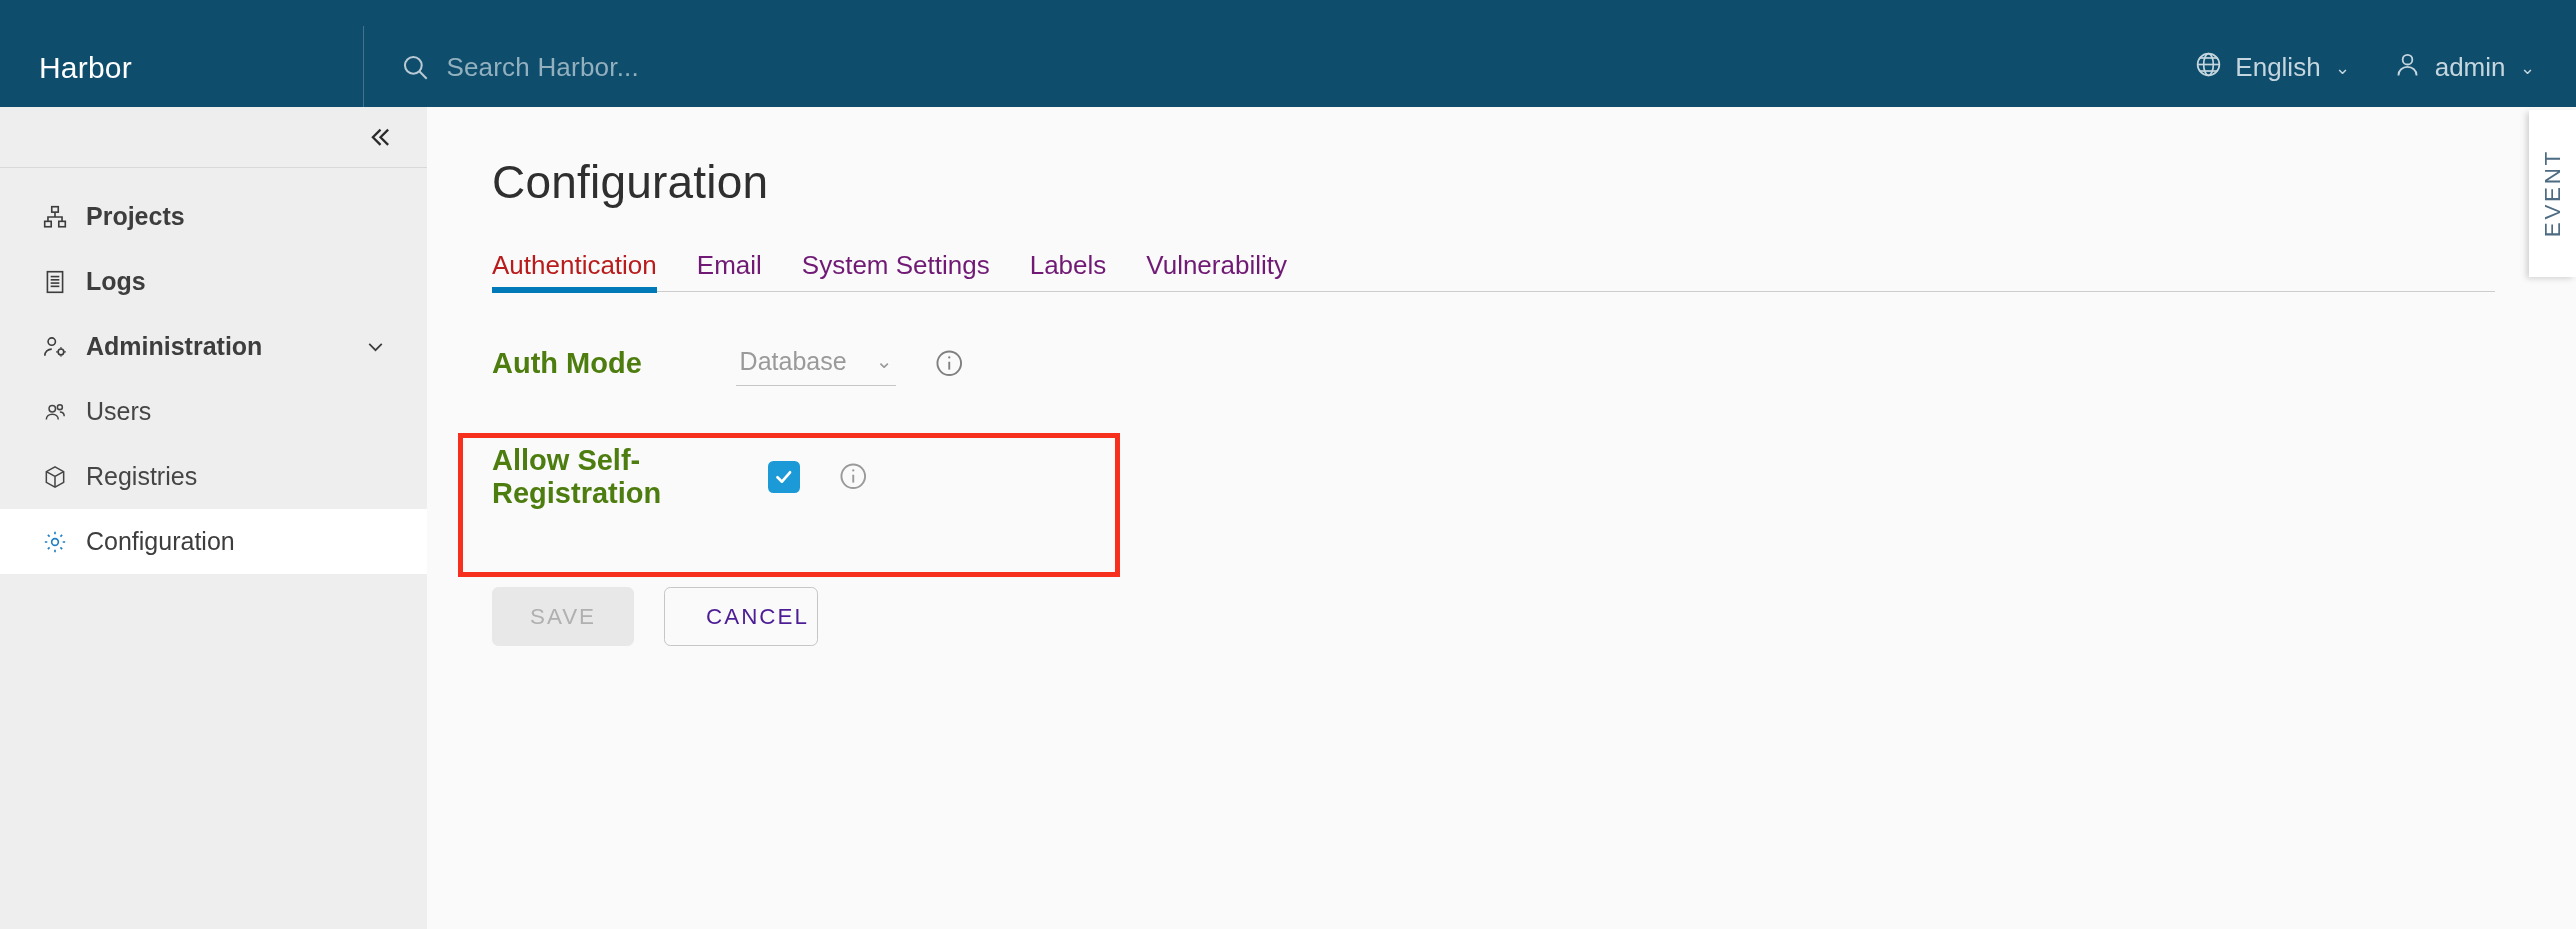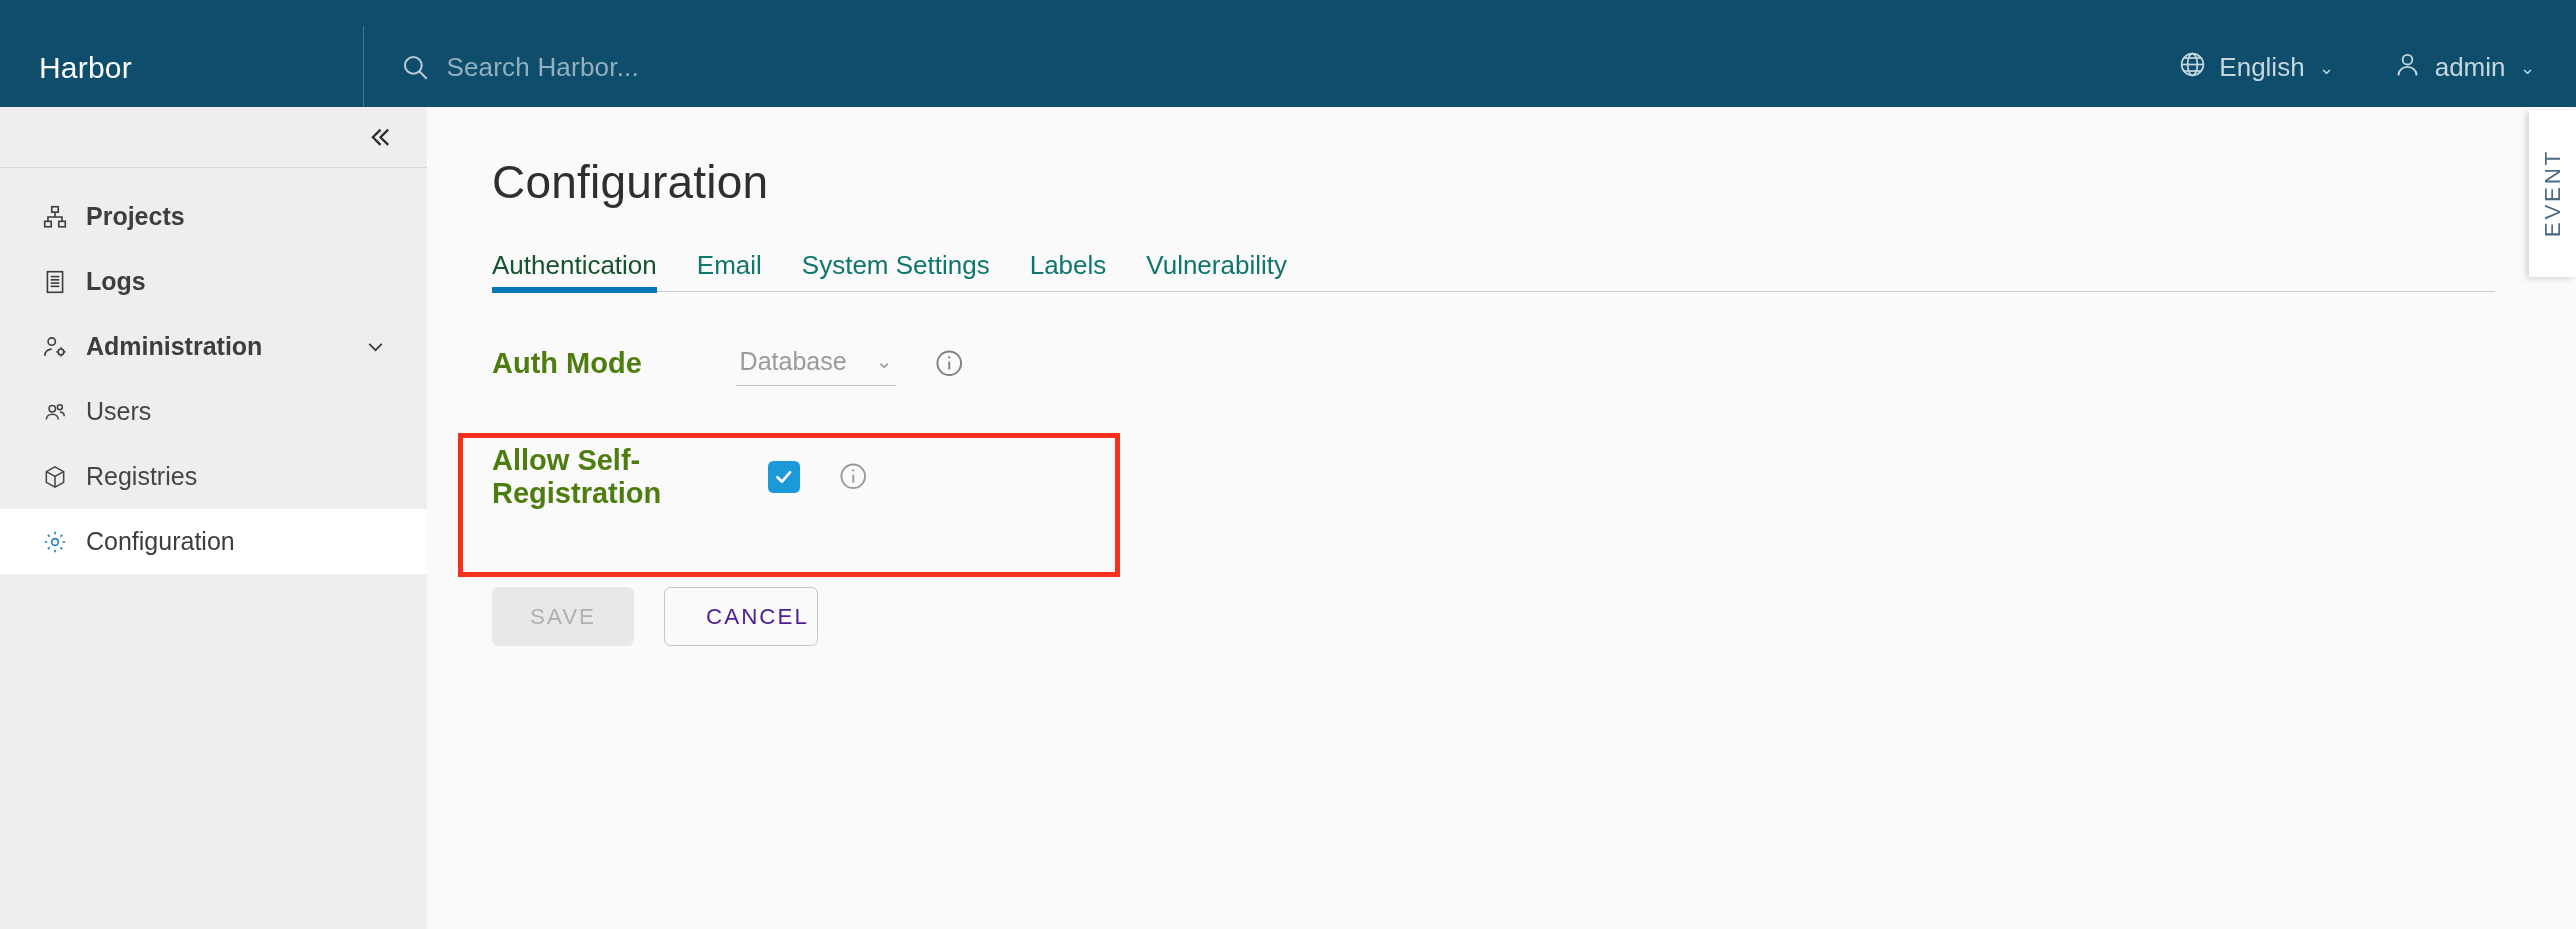--- a/index.html
+++ b/index.html
@@ -57,21 +57,21 @@
     width: 556px;
     letter-spacing: 0.2px;
   }
   .search-input::placeholder { color: #93b0bf; opacity: 1; }
 
   .header-right {
     display: flex;
     align-items: center;
     height: 100%;
     padding-right: 41px;
-    gap: 59px;
+    gap: 43px;
   }
   .hdr-btn {
     display: flex;
     align-items: center;
     gap: 12.6px;
     color: #c5d6de;
     font-size: 26px;
     cursor: pointer;
     height: 100%;
   }
@@ -146,28 +146,28 @@
     margin: 27px 0 0 65px;
     display: flex;
     align-items: flex-end;
     gap: 0;
     border-bottom: 1.8px solid #cccccc;
     width: 2003px;
     height: 56px;
   }
   .tab {
     font-size: 26px;
-    color: #0f766e;
+    color: #701a75;
     padding: 0 20px 12.6px 20px;
     cursor: pointer;
     position: relative;
     line-height: 1;
   }
   .tab:first-child { padding-left: 0; }
-  .tab.active { color: #14532d; }
+  .tab.active { color: #b91c1c; }
   .tab.active::after {
     content: "";
     position: absolute;
     left: 0; right: 20px;
     bottom: -1.8px;
     height: 5.4px;
     background: #0079b8;
   }
 
   .form { padding-left: 65px; padding-top: 40px; }

